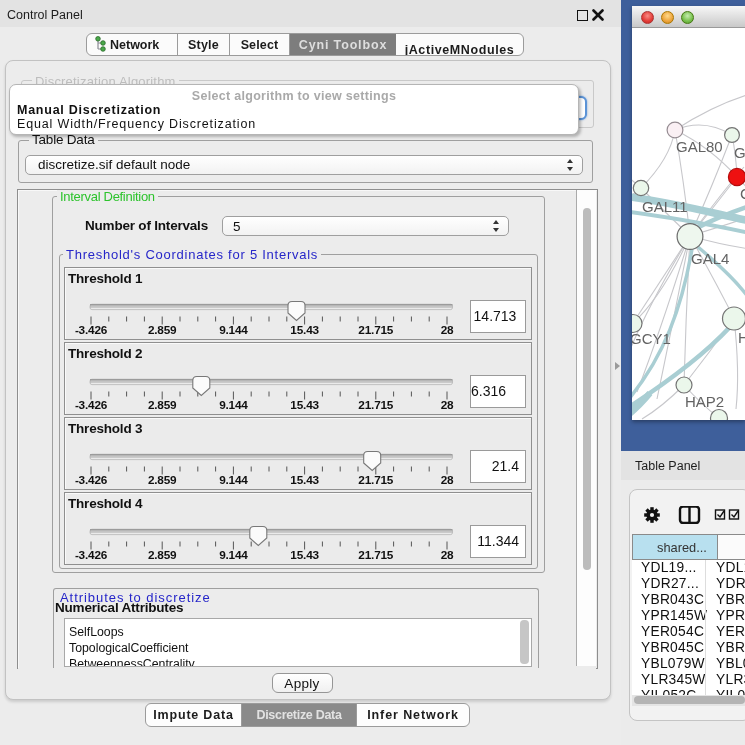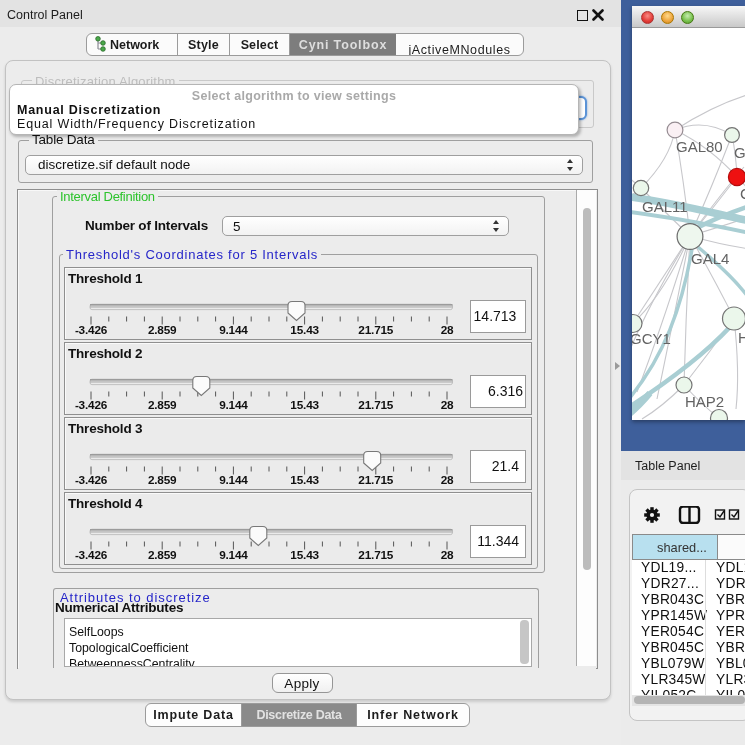--- a/index.html
+++ b/index.html
@@ -30,21 +30,21 @@
       <svg width="12" height="17" viewBox="0 0 12 17" style="margin-right:3px;">
         <path d="M 3,3 L 3,13 M 3,7 L 8,7 M 3,13 L 8,13" stroke="#8a8a94" stroke-width="1.2" fill="none"></path>
         <circle cx="3" cy="2.8" r="2.3" fill="#4aa84a" stroke="#2a6b2a" stroke-width="0.8"></circle>
         <circle cx="8" cy="7" r="2.3" fill="#4aa84a" stroke="#2a6b2a" stroke-width="0.8"></circle>
         <circle cx="8" cy="13" r="2.3" fill="#4aa84a" stroke="#2a6b2a" stroke-width="0.8"></circle>
       </svg>
       Network</div>
     <div style="width:52px;display:flex;align-items:center;justify-content:center;box-sizing:border-box;border-right:1px solid #9b9b9b;font-size:12.5px;letter-spacing:0.2px;font-weight:bold;color:#1c1c1c;">Style</div>
     <div style="width:60px;display:flex;align-items:center;justify-content:center;box-sizing:border-box;border-right:1px solid #9b9b9b;font-size:12.5px;letter-spacing:0.15px;font-weight:bold;color:#1c1c1c;">Select</div>
     <div style="width:106px;display:flex;align-items:center;justify-content:center;box-sizing:border-box;font-size:12.5px;letter-spacing:0.85px;font-weight:bold;color:#dedede;background:#7d7d7d;">Cyni Toolbox</div>
-    <div style="flex:1;display:flex;align-items:center;justify-content:center;font-size:12.5px;letter-spacing:0.6px;font-weight:normal;color:#1c1c1c;margin-top:10px;">jActiveMNodules</div>
+    <div style="flex:1;display:flex;align-items:center;justify-content:center;font-size:12.5px;letter-spacing:0.6px;font-weight:bold;color:#1c1c1c;margin-top:10px;">jActiveMNodules</div>
   </div>
 
   <div class="abs" style="left:5px;top:59.5px;width:604px;height:638.5px;background:#ececec;border:1px solid #c2c2c2;border-radius:8px;box-shadow:0 2px 3px rgba(0,0,0,0.14);"></div>
 
   <div class="abs" style="left:21px;top:80px;width:571px;height:46px;border:1px solid #c9c9c9;border-radius:3px;"></div>
     <div class="abs" style="left:32px;top:73.5px;font-size:13px;letter-spacing:0.2px;color:#bdbdbd;background:#ececec;padding:0 3px;">Discretization Algorithm</div>
 
   <div class="abs" style="left:300px;top:95.5px;width:287px;height:24px;box-sizing:border-box;border:2.5px solid #5b93d6;border-radius:6px;background:#fff;box-shadow:0 0 2px rgba(80,140,214,0.8);"></div>
 
   <div class="gbox" style="left:18px;top:140px;width:573px;height:41px;"></div>
@@ -142,21 +142,21 @@
           <line x1="382" y1="48.5" x2="382" y2="56.5" stroke="#555" stroke-width="1"></line>
           <text x="26" y="66.3" text-anchor="middle" font-size="11.8" font-weight="bold" letter-spacing="-0.2" fill="#111" font-family="Liberation Sans,sans-serif">-3.426</text>
           <text x="97.2" y="66.3" text-anchor="middle" font-size="11.8" font-weight="bold" letter-spacing="-0.2" fill="#111" font-family="Liberation Sans,sans-serif">2.859</text>
           <text x="168.4" y="66.3" text-anchor="middle" font-size="11.8" font-weight="bold" letter-spacing="-0.2" fill="#111" font-family="Liberation Sans,sans-serif">9.144</text>
           <text x="239.60000000000002" y="66.3" text-anchor="middle" font-size="11.8" font-weight="bold" letter-spacing="-0.2" fill="#111" font-family="Liberation Sans,sans-serif">15.43</text>
           <text x="310.8" y="66.3" text-anchor="middle" font-size="11.8" font-weight="bold" letter-spacing="-0.2" fill="#111" font-family="Liberation Sans,sans-serif">21.715</text>
           <text x="382" y="66.3" text-anchor="middle" font-size="11.8" font-weight="bold" letter-spacing="-0.2" fill="#111" font-family="Liberation Sans,sans-serif">28</text>
           <path d="M 127.80000000000001,45 L 136.3,52.5 L 144.8,45 L 144.8,37.5 Q 144.8,33.5 140.8,33.5 L 131.8,33.5 Q 127.80000000000001,33.5 127.80000000000001,37.5 Z" fill="#fbfbfb" stroke="#787878" stroke-width="1.1"></path>
         </svg>
       </div>
-      <div class="abs" style="left:470px;top:375px;width:56px;height:33px;box-sizing:border-box;background:#fff;border:1px solid #9a9a9a;font-size:14px;color:#111;text-align:right;line-height:31px;padding-right:2px;">6.316</div>
+      <div class="abs" style="left:470px;top:375px;width:56px;height:33px;box-sizing:border-box;background:#fff;border:1px solid #9a9a9a;font-size:14px;color:#111;text-align:right;line-height:31px;padding-right:19px;">6.316</div>
       <div class="abs" style="left:64px;top:417px;width:468px;height:73px;box-sizing:border-box;background:#ebebeb;border:1px solid #8f8f8f;box-shadow:inset 1px 1px 0 #fafafa;">
         <div style="position:absolute;left:3px;top:2.5px;font-size:13.5px;letter-spacing:-0.2px;font-weight:bold;color:#111;">Threshold 3</div>
         <svg style="position:absolute;left:0;top:0;" width="466" height="71" viewBox="0 0 466 71">
           <rect x="25" y="36.2" width="362.5" height="1.4" fill="#898989"></rect>
           <rect x="25" y="37.6" width="362.5" height="2.3" fill="#c4c4c4"></rect>
           <rect x="25" y="39.9" width="362.5" height="1.7" fill="#eaeaea"></rect>
           <rect x="25" y="36.2" width="362.5" height="5.4" fill="none" stroke="#9a9a9a" stroke-width="0.5" rx="2"></rect>
           <line x1="26" y1="48.5" x2="26" y2="56.5" stroke="#555" stroke-width="1"></line>
           <line x1="43.8" y1="48.5" x2="43.8" y2="53.5" stroke="#555" stroke-width="1"></line>
           <line x1="61.6" y1="48.5" x2="61.6" y2="53.5" stroke="#555" stroke-width="1"></line>

